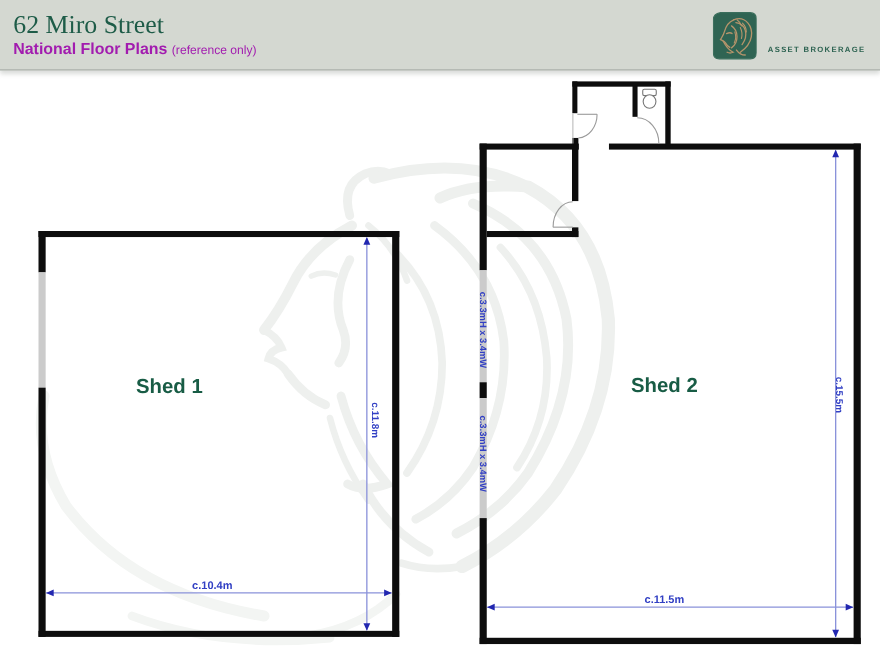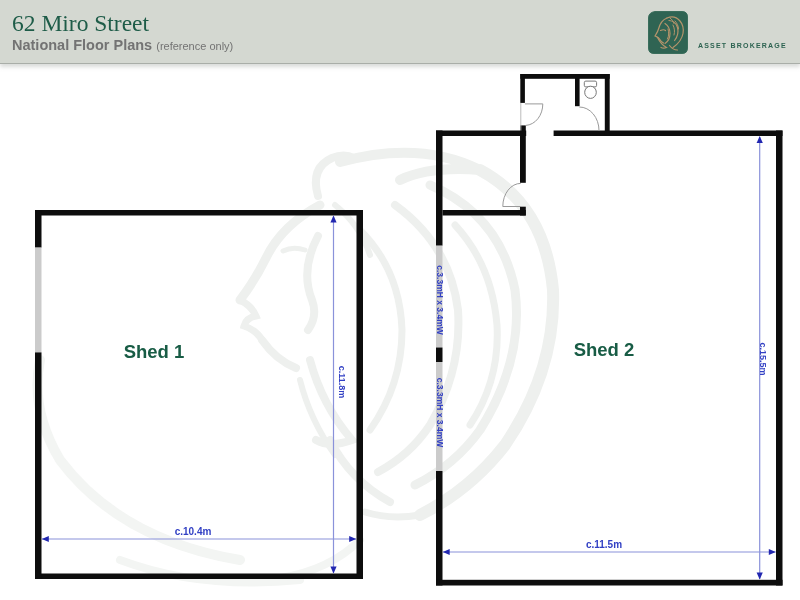--- a/index.html
+++ b/index.html
@@ -7,21 +7,21 @@
   .abs{position:absolute;}
 </style>
 </head>
 <body>
 <div style="position:relative;width:800px;height:424px;">
 
 <div class="abs" style="left:0;top:0;width:800px;height:63px;background:#d4d8d1;border-bottom:1px solid #a9aea8;box-shadow:0 3px 4px rgba(150,155,150,0.35);"></div>
 
 <div class="abs" style="left:12px;top:9.5px;font-family:'Liberation Serif',serif;font-size:23.5px;color:#1e5c48;">62 Miro Street</div>
 
-<div class="abs" style="left:12px;top:36.5px;font-size:14.5px;font-weight:bold;color:#737373;">National Floor Plans <span style="font-size:11px;font-weight:normal;">(reference only)</span></div>
+<div class="abs" style="left:12px;top:36.5px;font-size:14.5px;font-weight:bold;color:#a21caf;">National Floor Plans <span style="font-size:11px;font-weight:normal;">(reference only)</span></div>
 
 <svg class="abs" style="left:648px;top:10.5px;" width="40" height="44" viewBox="0 0 40 44">
   <path d="M7,0.5 L34,0.5 Q39.5,0.5 39.5,6 L39.5,37 Q39.5,42.5 34,42.5 L6,42.5 Q0.5,42.5 0.5,37 L0.5,7 Q0.5,1.5 7,0.5 Z" fill="#2f6453" stroke="#3a6e5c" stroke-width="1"></path>
   <g stroke="#b5946b" stroke-width="1.2" fill="none" stroke-linecap="round">
     <path d="M19,7 C14,9 11.5,14 10.5,18 C9.7,21 8,23 7,25 C9,26 10.5,26 11.5,28 C12.5,30 13.5,31 15.5,32"></path>
     <path d="M19,7 C24,5 29,6.5 32,10 C35,13.5 35.8,18 35,22.5 C34,28 30,33 25,36.5"></path>
     <path d="M21,9.5 C25,9.8 28.6,12.8 29.6,16.8 C30.6,20.8 29.6,25.5 26.6,29.5"></path>
     <path d="M17,12.5 C20,14.5 22,18.5 22,22.5 C22,26.5 20,30.5 17,32.5"></path>
     <path d="M12.5,19.5 C14.5,18.6 16.5,18.6 17.5,19.5"></path>
     <path d="M9.5,26.5 C11.5,30.5 14.5,34.5 18.5,36.5 C16.5,37.4 14.8,37.4 13,36.5"></path>

